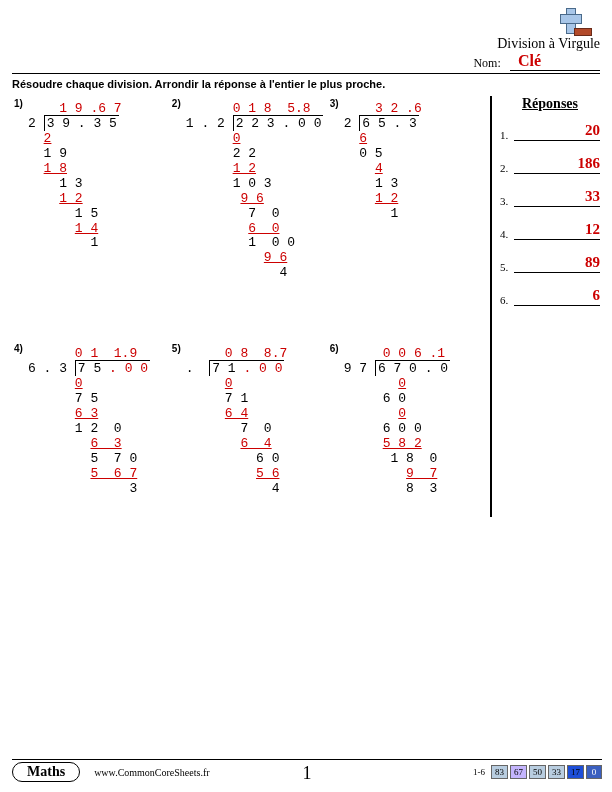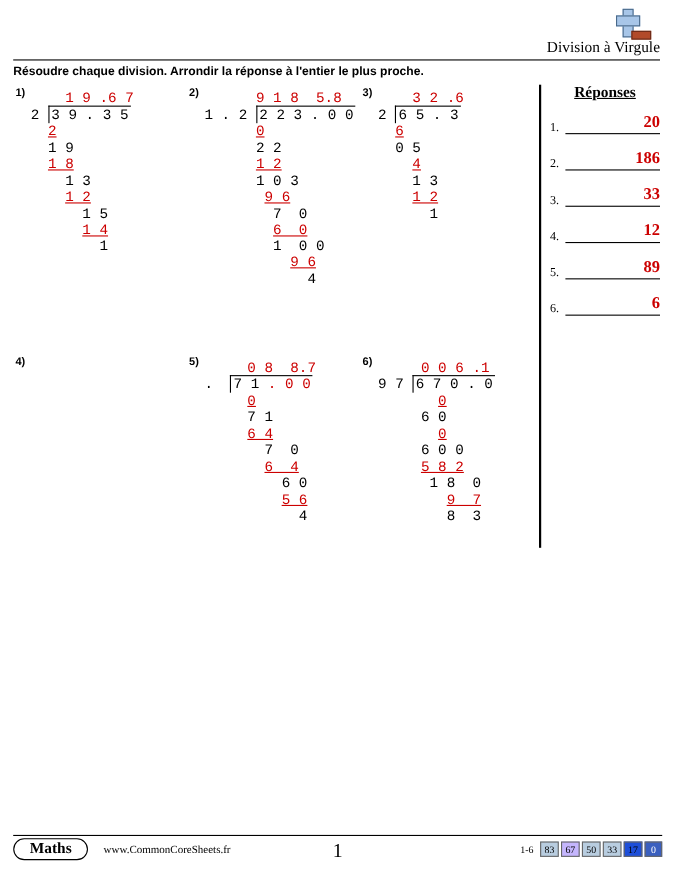--- a/index.html
+++ b/index.html
@@ -84,20 +84,24 @@
 </head>
 <body>
 
 <div class="page">
   <div class="header">
     <div class="logo">
       <div class="cross"></div>
         <div class="brick"></div>
     </div>
     <div class="title">Division à Virgule</div>
+    <div>
+      <span class="namefield">Nom:</span>
+      <span class="nameline">Clé</span>
+    </div>
   </div>
 
   <div class="instr">Résoudre chaque division. Arrondir la réponse à l'entier le plus proche.</div>
 
   <div class="main">
     <div class="problems-col">
 
       <div class="row">
 
         <div class="cell">
@@ -109,21 +113,21 @@
   <span class="r u">1 8</span>
     <span class="k">1 3</span>
     <span class="r u">1 2</span>
       <span class="k">1 5</span>
       <span class="r u">1 4</span>
         <span class="k">1</span></div>
         </div>
 
         <div class="cell">
           <div class="pnum">2)</div>
-<div class="ld"><span class="r">      </span><span class="r">9 1 8  5.8</span>
+<div class="ld"><span class="r">      </span><span class="r">0 1 8  5.8</span>
 <span class="k">1 . 2</span> <span class="brkt k">2 2 3 . 0 0</span>
       <span class="r u">0</span>
       <span class="k">2 2</span>
       <span class="r u">1 2</span>
       <span class="k">1 0 3</span>
        <span class="r u">9 6</span>
         <span class="k">7  0</span>
         <span class="r u">6  0</span>
         <span class="k">1  0 0</span>
           <span class="r u">9 6</span>
@@ -140,20 +144,30 @@
     <span class="k">1 3</span>
     <span class="r u">1 2</span>
       <span class="k">1</span></div>
         </div>
       </div>
 
       <div class="row" style="margin-top:40px">
 
         <div class="cell">
           <div class="pnum">4)</div>
+<div class="ld"><span class="r">      </span><span class="r">0 1  1.9</span>
+<span class="k">6 . 3</span> <span class="brkt"><span class="k">7 5 </span><span class="r">. 0 0</span></span>
+      <span class="r u">0</span>
+      <span class="k">7 5</span>
+      <span class="r u">6 3</span>
+      <span class="k">1 2  0</span>
+        <span class="r u">6  3</span>
+        <span class="k">5  7 0</span>
+        <span class="r u">5  6 7</span>
+             <span class="k">3</span></div>
         </div>
 
         <div class="cell">
           <div class="pnum">5)</div>
 <div class="ld"><span class="r">     </span><span class="r">0 8  8.7</span>
 <span class="k">. </span> <span class="brkt"><span class="k">7 1 </span><span class="r">. 0 0</span></span>
      <span class="r u">0</span>
      <span class="k">7 1</span>
      <span class="r u">6 4</span>
        <span class="k">7  0</span>

